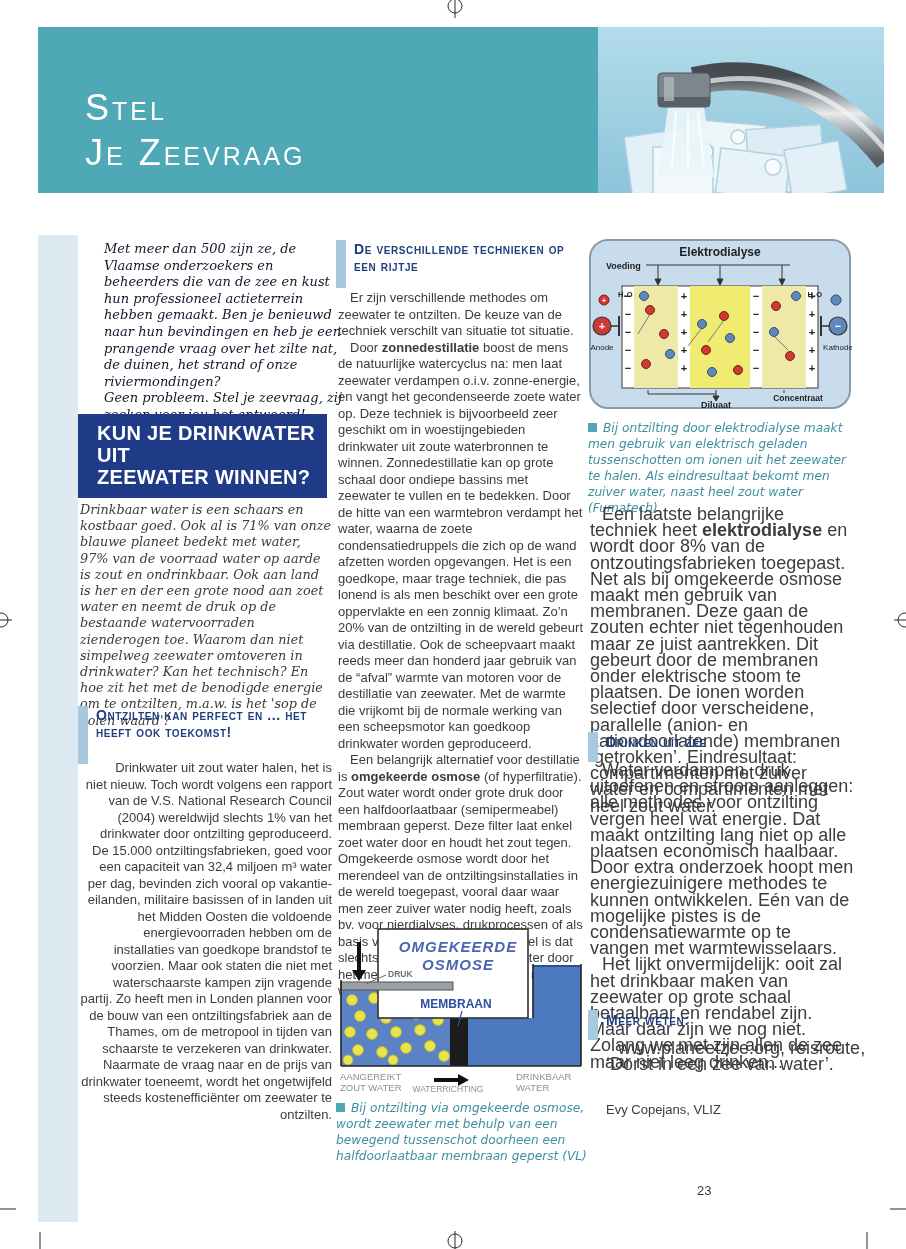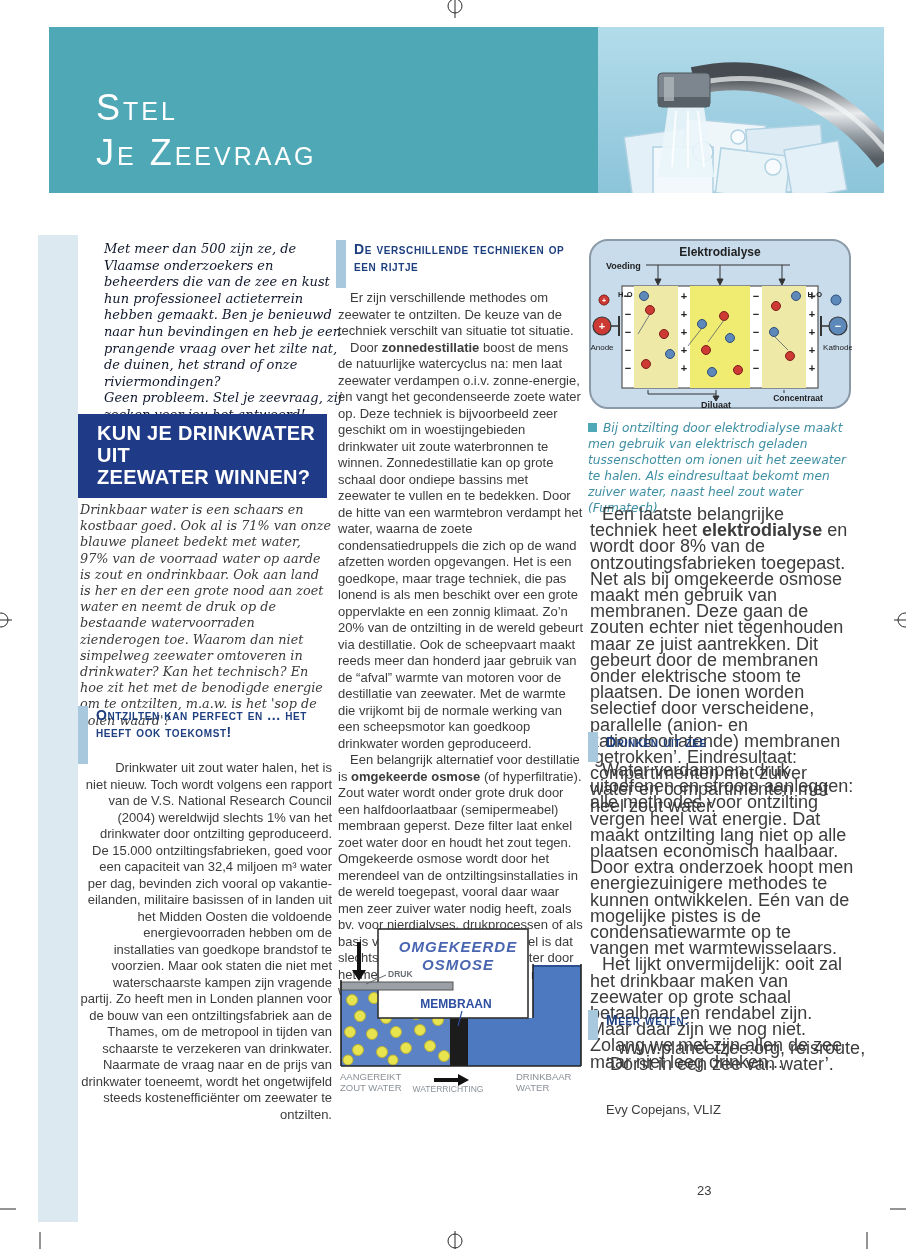--- a/index.html
+++ b/index.html
@@ -58,21 +58,21 @@
   .page-num { color:#3a3a3a; font-size:13px; }
   .author { color:#3c3c3c; font-size:13px; }
 
   .mark { stroke:#2a2a2a; stroke-width:1; fill:none; }
 </style>
 </head>
 <body>
 
 <div class="page">
 
-  <div class="abs banner" style="left:49px; top:27px; width:560px; height:166px;">
+  <div class="abs banner" style="left:38px; top:27px; width:560px; height:166px;">
     <div class="abs banner-title" style="left:47px; top:58px;">
       <div>Stel</div>
       <div>Je Zeevraag</div>
     </div>
   </div>
 
   <svg class="abs" style="left:598px; top:27px;" width="286" height="166" viewBox="0 0 286 166">
     <defs>
       <linearGradient id="skybg" x1="0" y1="0" x2="0" y2="1">
         <stop offset="0" stop-color="#b3dcea"></stop>
@@ -202,20 +202,23 @@
     <text x="2" y="163" font-family="Liberation Sans, sans-serif" font-size="9.5" fill="#8a9096">ZOUT WATER</text>
     <g>
       <line x1="96" y1="152" x2="122" y2="152" stroke="#111" stroke-width="4"></line>
       <polygon points="120,146 120,158 131,152" fill="#111"></polygon>
     </g>
     <text x="110" y="164" text-anchor="middle" font-family="Liberation Sans, sans-serif" font-size="8.5" fill="#8a9096">WATERRICHTING</text>
     <text x="178" y="152" font-family="Liberation Sans, sans-serif" font-size="9.5" fill="#8a9096">DRINKBAAR</text>
     <text x="178" y="163" font-family="Liberation Sans, sans-serif" font-size="9.5" fill="#8a9096">WATER</text>
   </svg>
 
+  <div class="abs caption" style="left:336px; top:1100px; width:252px;">
+    <span class="cap-square"></span><span>Bij ontzilting via omgekeerde osmose, wordt zeewater met behulp van een bewegend tussenschot doorheen een halfdoorlaatbaar membraan geperst (VL)</span>
+  </div>
 
   <svg class="abs" style="left:588px; top:238px;" width="264" height="172" viewBox="0 0 264 172">
     <rect x="2" y="2" width="260" height="168" rx="18" fill="#c9dcec" stroke="#8b9aa8" stroke-width="2"></rect>
     <text x="132" y="18" text-anchor="middle" font-family="Liberation Sans, sans-serif" font-size="12" font-weight="bold" fill="#222">Elektrodialyse</text>
     <text x="18" y="31" font-family="Liberation Sans, sans-serif" font-size="9" font-weight="bold" fill="#222">Voeding</text>
 
     <g stroke="#333" stroke-width="1" fill="#333">
       <line x1="58" y1="27" x2="202" y2="27"></line>
       <line x1="70" y1="27" x2="70" y2="42"></line>
         <polygon points="67,41 73,41 70,47"></polygon>

